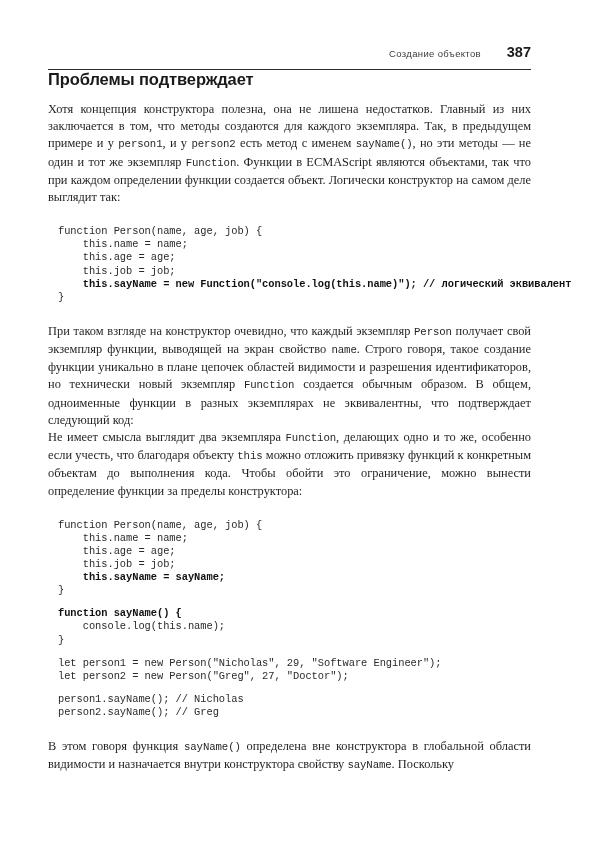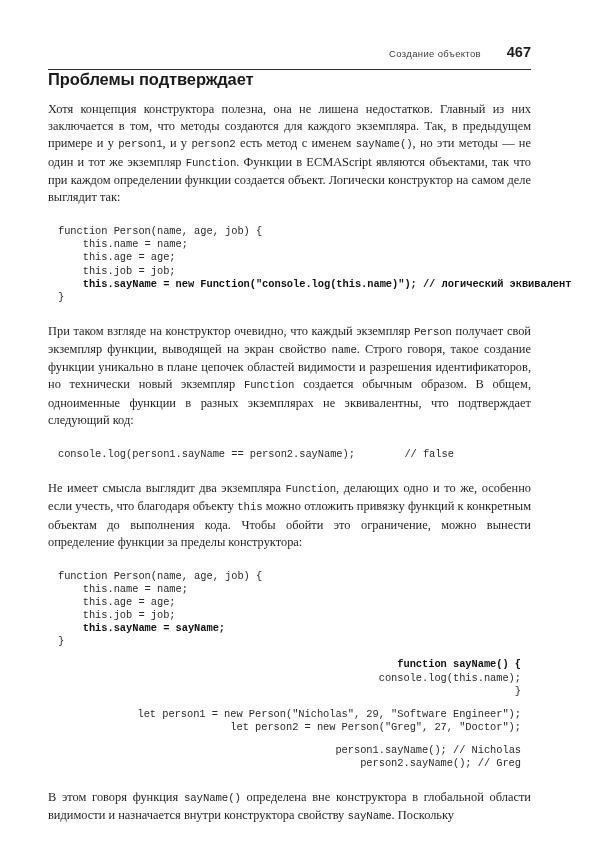--- a/index.html
+++ b/index.html
@@ -94,53 +94,50 @@
     color: #2a2a2a;
     margin: 10px;
     white-space: pre;
     letter-spacing: -0.05px;
   }
   pre.code b {
     font-weight: bold;
     color: #111111;
   }
   .code-block { margin: 19px 0 19px 0; }
-  .code-sub { margin-top: 13.1px; text-align: right; }
+  .code-sub { margin-top: 13.1px; }
 </style>
 </head>
 <body>
 
 <div class="page">
   <div class="content">
 
     <div class="runhead">
       <span class="runhead-title">Создание объектов</span>
-      <span class="runhead-folio">467</span>
+      <span class="runhead-folio">387</span>
     </div>
     <div class="runhead-rule"></div>
 
 
     <h2 class="section-head">Проблемы подтверждает</h2>
 
     <p class="para"><span>Хотя концепция конструктора полезна, она не лишена недостатков. Главный из них заключается в том, что методы создаются для каждого экземпляра. Так, в предыдущем примере и у </span><code class="inl">person1</code><span>, и у </span><code class="inl">person2</code><span> есть метод с именем </span><code class="inl">sayName()</code><span>, но эти методы — не один и тот же экземпляр </span><code class="inl">Function</code><span>. Функции в ECMAScript являются объектами, так что при каждом определении функции создается объект. Логически конструктор на самом деле выглядит так:</span></p>
 
     <div class="code-block">
       <pre class="code"><span>function Person(name, age, job) {</span>
 <span>    this.name = name;</span>
 <span>    this.age = age;</span>
 <span>    this.job = job;</span>
 <b>    this.sayName = new Function("console.log(this.name)"); // логический эквивалент</b>
 <span>}</span></pre>
     </div>
 
     <p class="para"><span>При таком взгляде на конструктор очевидно, что каждый экземпляр </span><code class="inl">Person</code><span> получает свой экземпляр функции, выводящей на экран свойство </span><code class="inl">name</code><span>. Строго говоря, такое создание функции уникально в плане цепочек областей видимости и разрешения идентификаторов, но технически новый экземпляр </span><code class="inl">Function</code><span> создается обычным образом. В общем, одноименные функции в разных экземплярах не эквивалентны, что подтверждает следующий код:</span></p>
 
-    <div class="code-block">
-      <pre class="code"><span>console.log(person1.sayName == person2.sayName);        // false</span></pre>
-    </div>
 
     <p class="para"><span>Не имеет смысла выглядит два экземпляра </span><code class="inl">Function</code><span>, делающих одно и то же, особенно если учесть, что благодаря объекту </span><code class="inl">this</code><span> можно отложить привязку функций к конкретным объектам до выполнения кода. Чтобы обойти это ограничение, можно вынести определение функции за пределы конструктора:</span></p>
 
     <div class="code-block">
       <pre class="code"><span>function Person(name, age, job) {</span>
 <span>    this.name = name;</span>
 <span>    this.age = age;</span>
 <span>    this.job = job;</span>
 <b>    this.sayName = sayName;</b>
 <span>}</span></pre>

